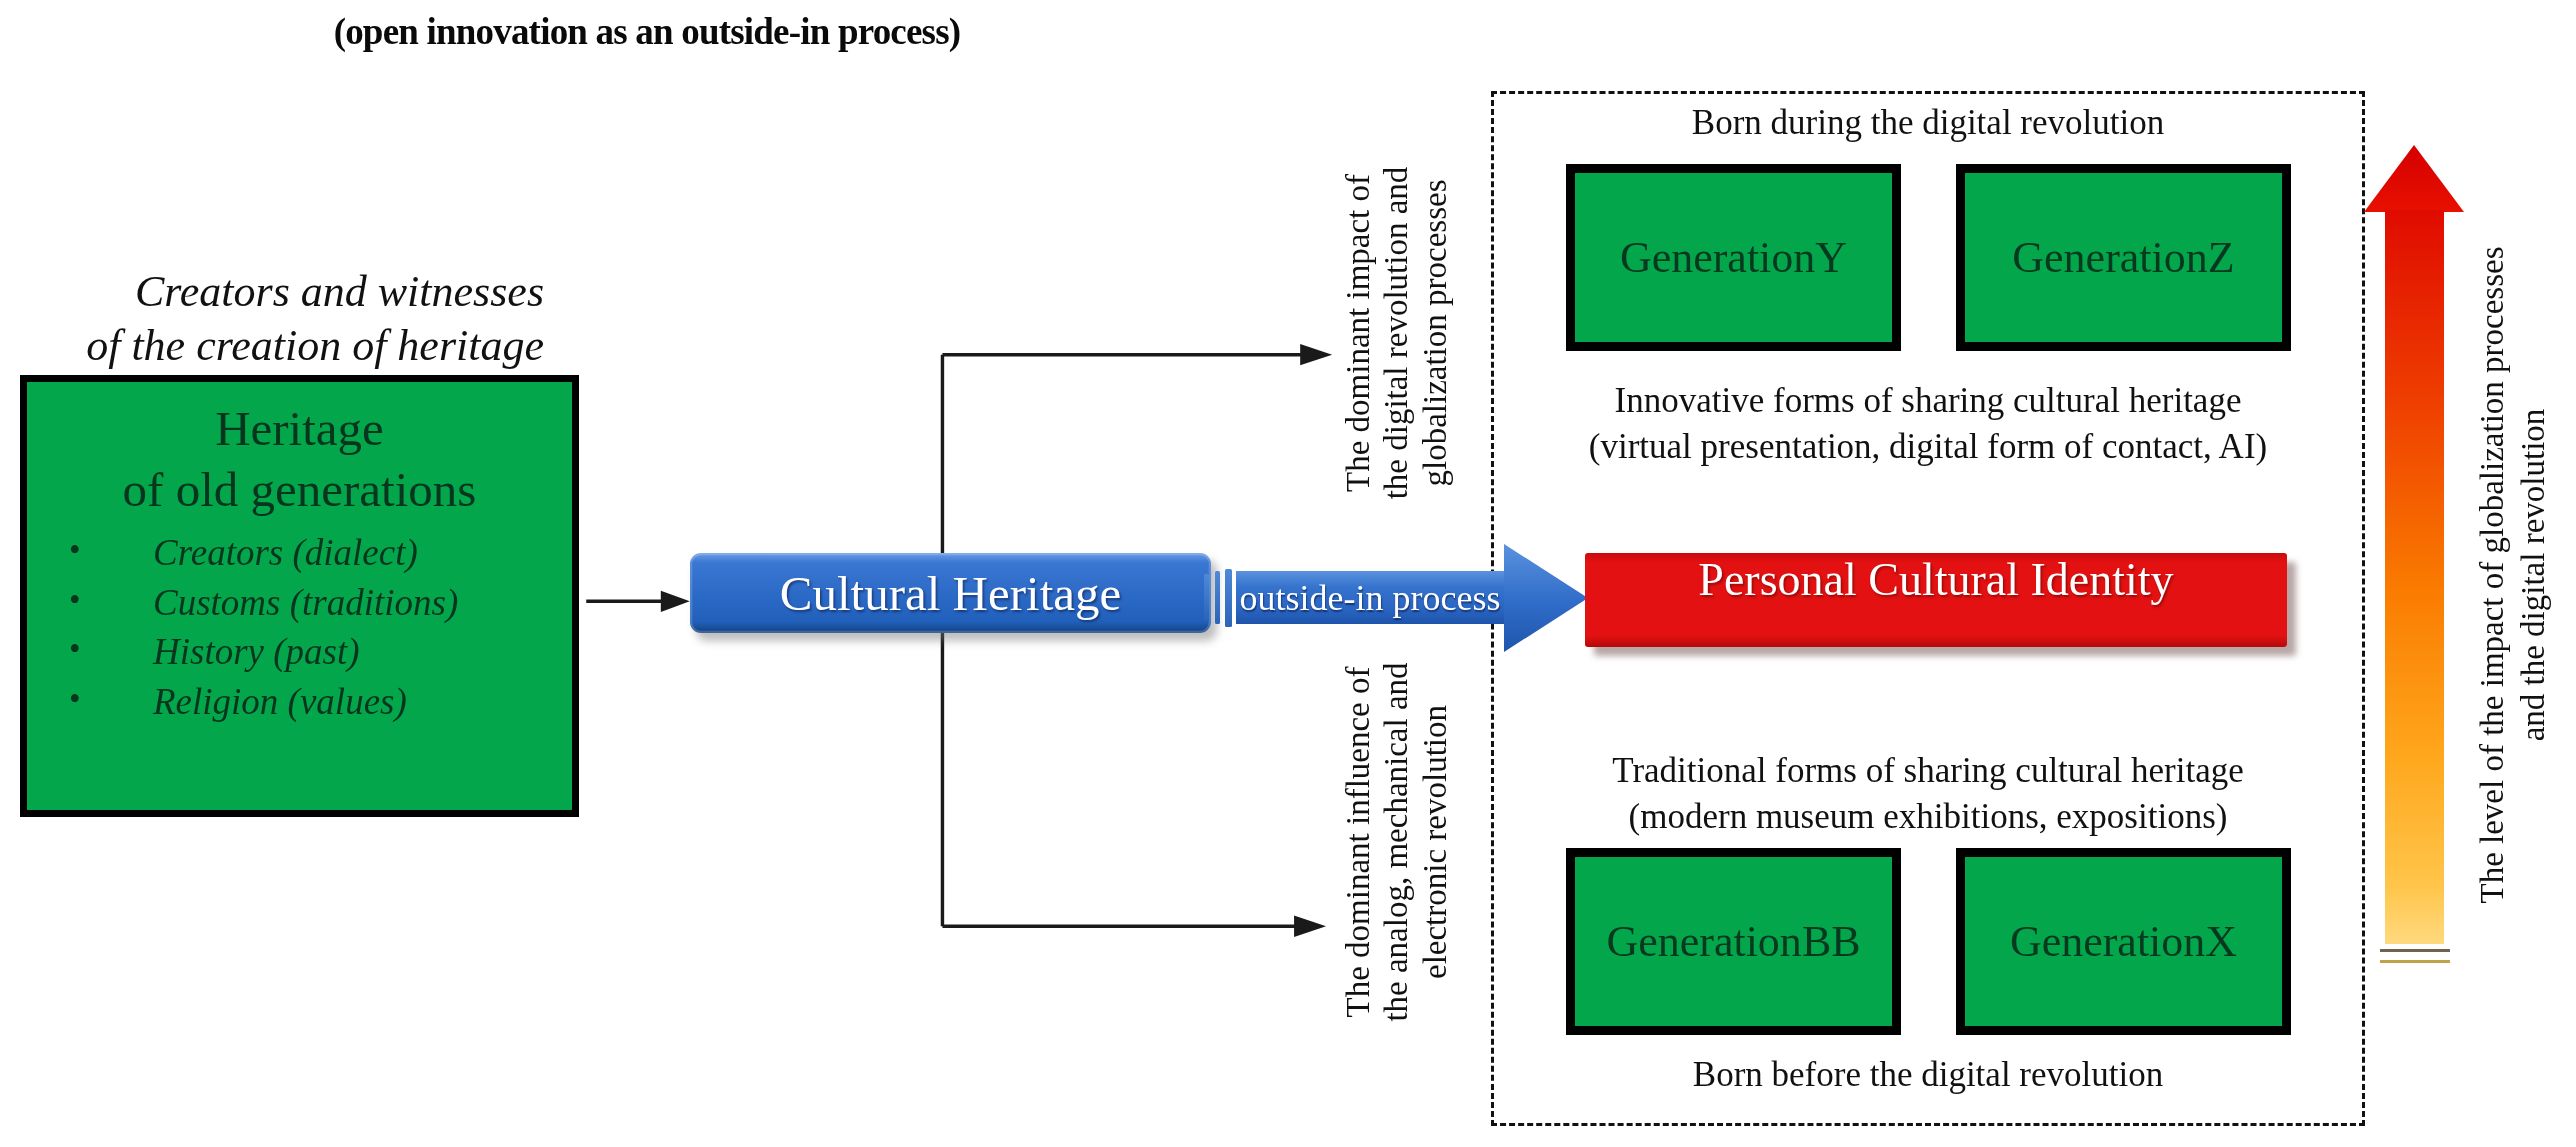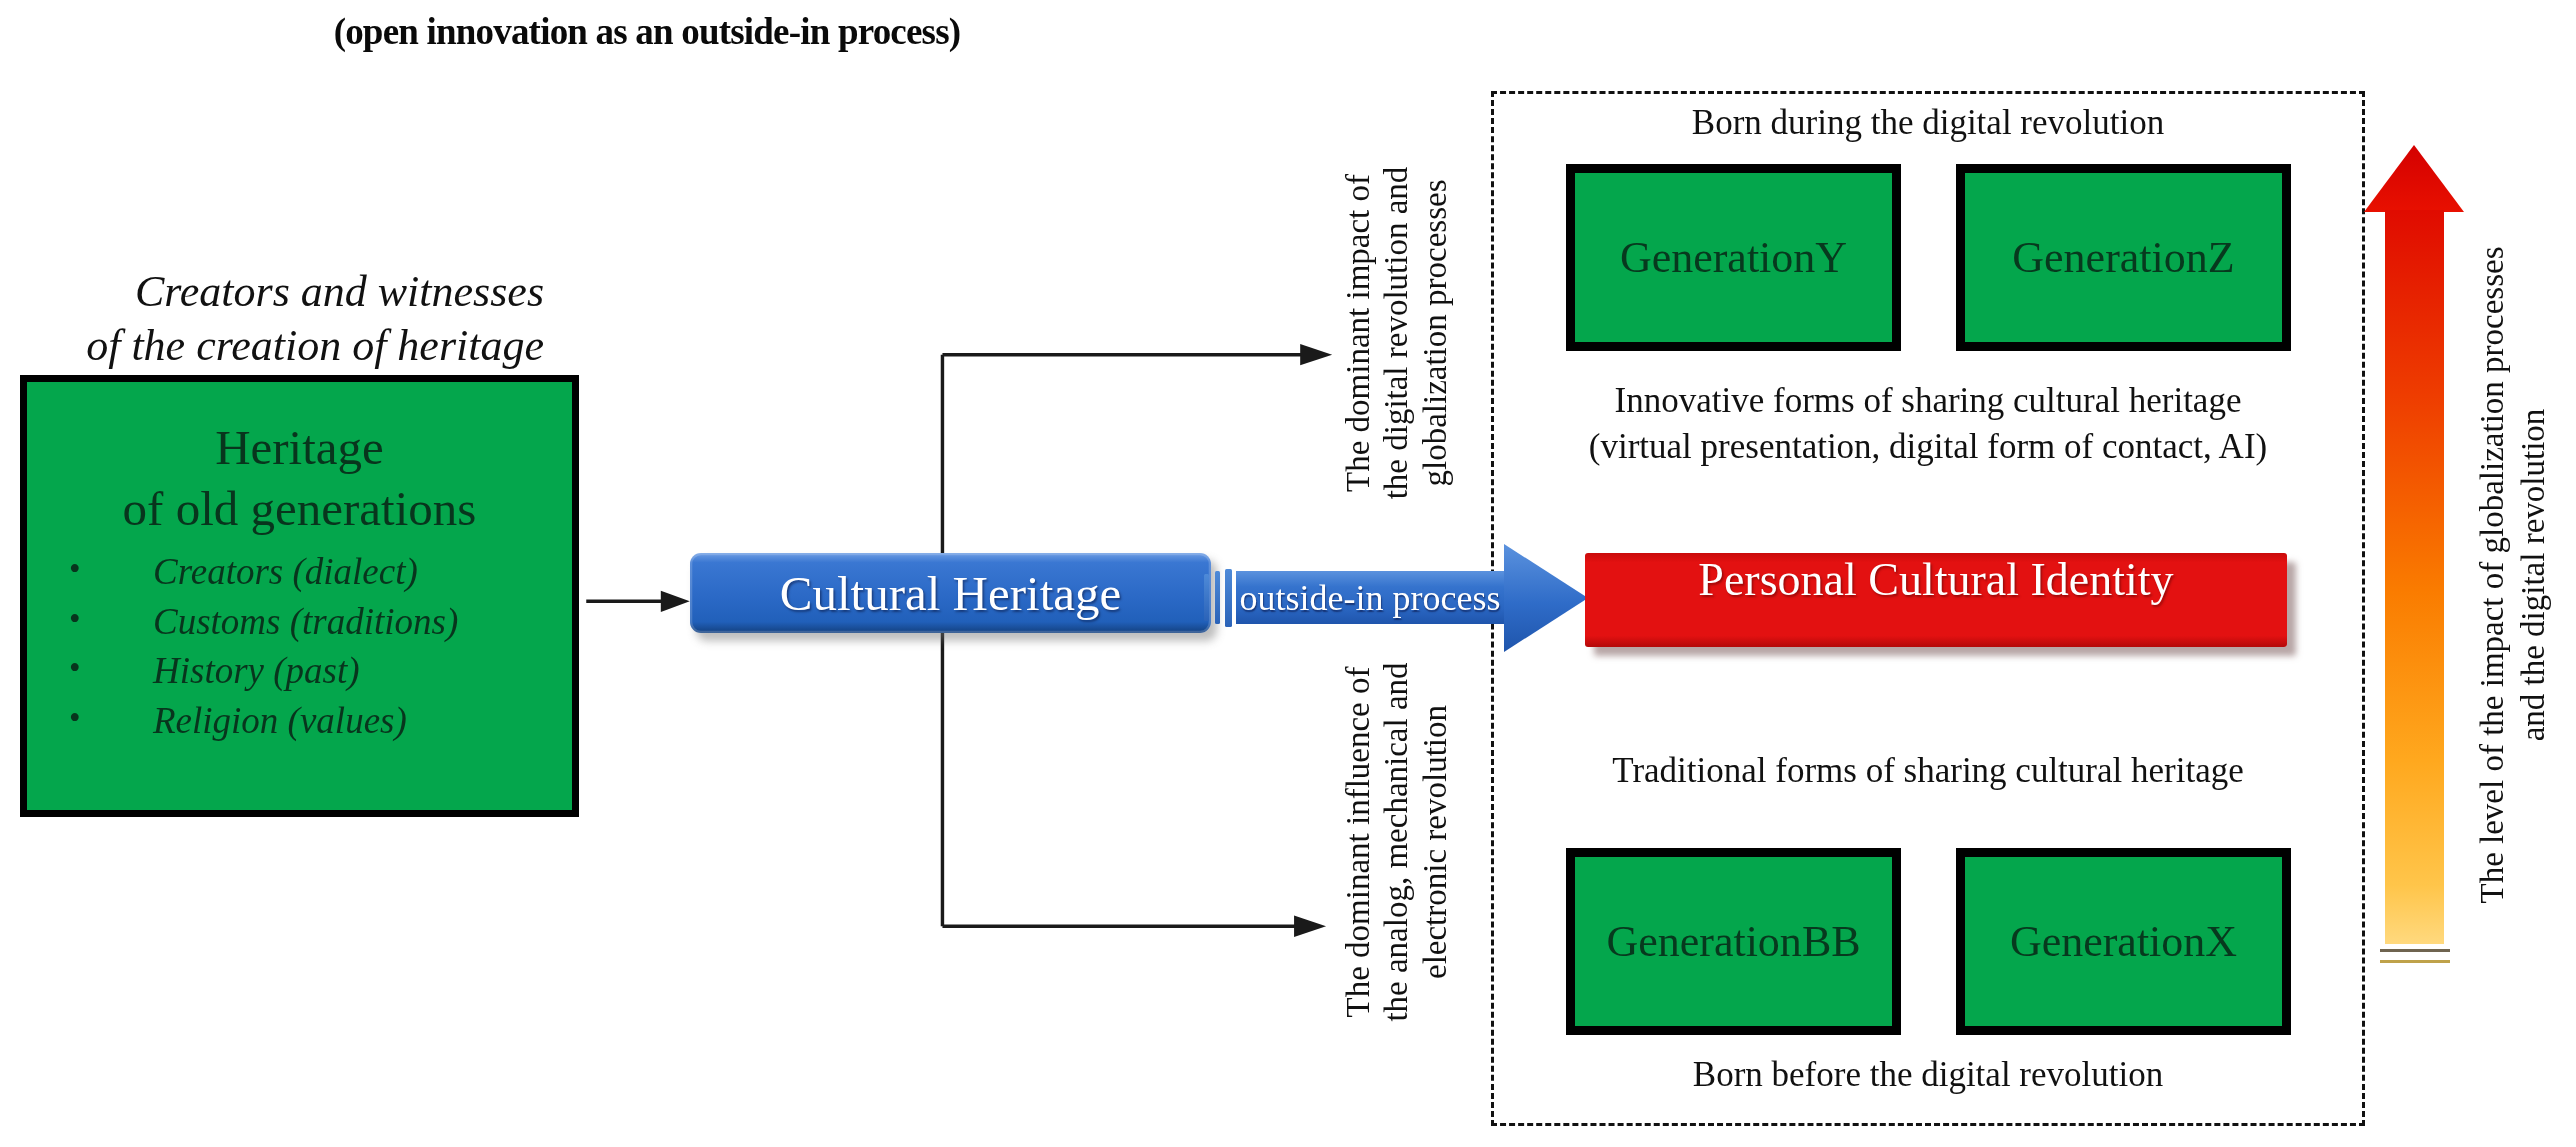--- a/index.html
+++ b/index.html
@@ -10,21 +10,21 @@
   
   .fig-title{position:absolute;left:53px;top:10.7px;width:1188px;
     font-weight:bold;font-size:37px;line-height:1.16;text-align:center;
     letter-spacing:-0.8px;color:#0a0a0a;}
   .creators{position:absolute;left:72px;top:265px;width:472px;
     font-style:italic;font-size:44px;line-height:1.22;text-align:right;}
 
   
   .heritage-box{position:absolute;left:20px;top:375px;width:559px;height:442px;
     box-sizing:border-box;background:#04a64c;border:7.6px solid #000;
-    padding-top:35px;}
+    padding-top:16px;}
   .heritage-box .hline{font-size:49px;line-height:1.25;text-align:center;color:#043b1c;
     color:#06321a;}
   .heritage-box .hline{color:#08351d;}
   .heritage-bullets{list-style:none;margin:7.6px 0 0 0;padding:0 15px 0 42px;}
   .heritage-bullets li{position:relative;font-style:italic;font-size:37px;
     line-height:1.34;padding-left:84px;color:#08351d;}
   .heritage-bullets li::before{content:"•";position:absolute;left:0;top:0;
     font-style:normal;font-size:33px;}
 
   
@@ -138,20 +138,21 @@
     <div class="g2">Z</div>
   </div>
 
   <div class="zone-desc" style="top:378px;">
     <div>Innovative forms of sharing cultural heritage</div>
     <div>(virtual presentation, digital form of contact, AI)</div>
   </div>
 
   <div class="zone-desc" style="top:748px;">
     <div>Traditional forms of sharing cultural heritage</div>
+    <div>(modern museum exhibitions, expositions)</div>
   </div>
 
   <div class="gen-box" style="left:1566px;top:848px;">
     <div class="g1">Generation</div>
     <div class="g2">BB</div>
   </div>
   <div class="gen-box" style="left:1956px;top:848px;">
     <div class="g1">Generation</div>
     <div class="g2">X</div>
   </div>

